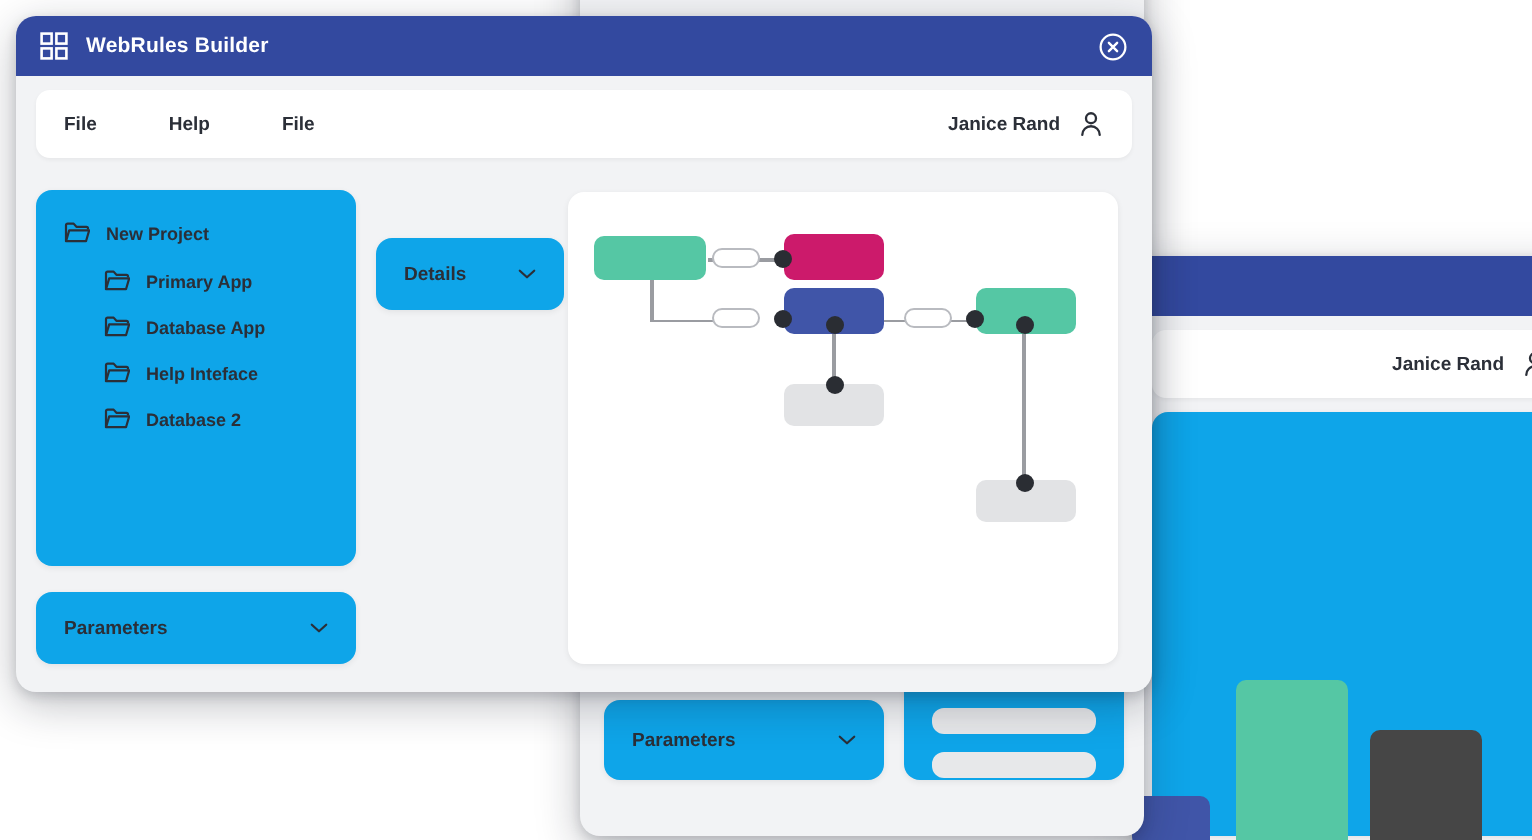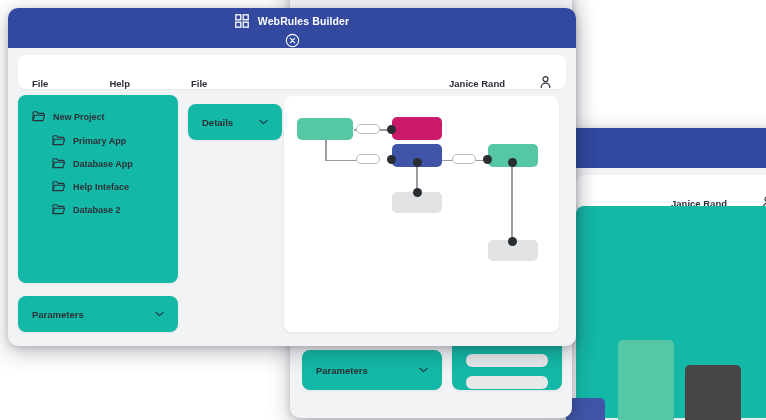--- a/index.html
+++ b/index.html
@@ -14,57 +14,55 @@
 
   
   .window{
     position:absolute;
     background:#f2f3f5;
     border-radius:10px;
     overflow:hidden;
     box-shadow:0 6px 22px rgba(20,25,40,.28), 0 2px 6px rgba(20,25,40,.16);
   }
   .titlebar{
-    height:40px;
+    height:30px;
     background:#33499f;
     display:flex;align-items:center;
     padding:0 12px;
     box-sizing:border-box;
-    flex-direction:column;
   }
   .title-left{display:flex;align-items:center;gap:9px;flex:1;min-width:0;}
   .app-title{
     color:#ffffff;font-size:10.5px;font-weight:bold;
     letter-spacing:.1px;white-space:nowrap;
   }
   .grid-logo{width:14px;height:14px;display:block;}
   .close-btn{width:15px;height:15px;display:block;cursor:pointer;flex:none;}
 
   .menubar{
     margin:7px 10px 0 10px;
     height:34px;
     background:#ffffff;
     border-radius:7px;
-    display:flex;align-items:flex-end;
+    display:flex;align-items:center;
     padding:0 14px;
     box-sizing:border-box;
     box-shadow:0 1px 2px rgba(0,0,0,.05);
-    gap:25px;
   }
   .menu-item{
     font-size:9.5px;color:#2b2f38;font-weight:bold;
     margin-right:36px;cursor:pointer;white-space:nowrap;
   }
   .menu-spacer{flex:1;}
   .user-name{font-size:9.5px;color:#2b2f38;font-weight:bold;white-space:nowrap;margin-right:9px;}
   .user-icon{width:13px;height:14px;display:block;cursor:pointer;}
 
   
   .panel{
-    background:#14b8a6;
+    background:#0ea5e9;
     border-radius:8px;
     box-shadow:0 1px 3px rgba(0,0,0,.07);
     box-sizing:border-box;
     position:absolute;
   }
   .panel-head{
     display:flex;align-items:center;
     height:100%;
     padding:0 14px;
     box-sizing:border-box;
@@ -218,21 +216,21 @@
 
     <div class="panel" style="left:10px;top:288px;width:160px;height:36px;">
       <div class="panel-head">
         <span class="panel-head-label">Parameters</span>
         <svg class="chev" viewBox="0 0 10 6">
           <path d="M1 1.2 L5 4.8 L9 1.2" fill="none" stroke="#2b2f38" stroke-width="1.25" stroke-linecap="round" stroke-linejoin="round"></path>
         </svg>
       </div>
     </div>
 
-    <div class="panel" style="left:180px;top:96px;width:94px;height:36px;">
+    <div class="panel" style="left:180px;top:111px;width:94px;height:36px;">
       <div class="panel-head">
         <span class="panel-head-label">Details</span>
         <svg class="chev" viewBox="0 0 10 6">
           <path d="M1 1.2 L5 4.8 L9 1.2" fill="none" stroke="#2b2f38" stroke-width="1.25" stroke-linecap="round" stroke-linejoin="round"></path>
         </svg>
       </div>
     </div>
 
 
     <div class="canvas" style="left:276px;top:88px;width:275px;height:236px;">

